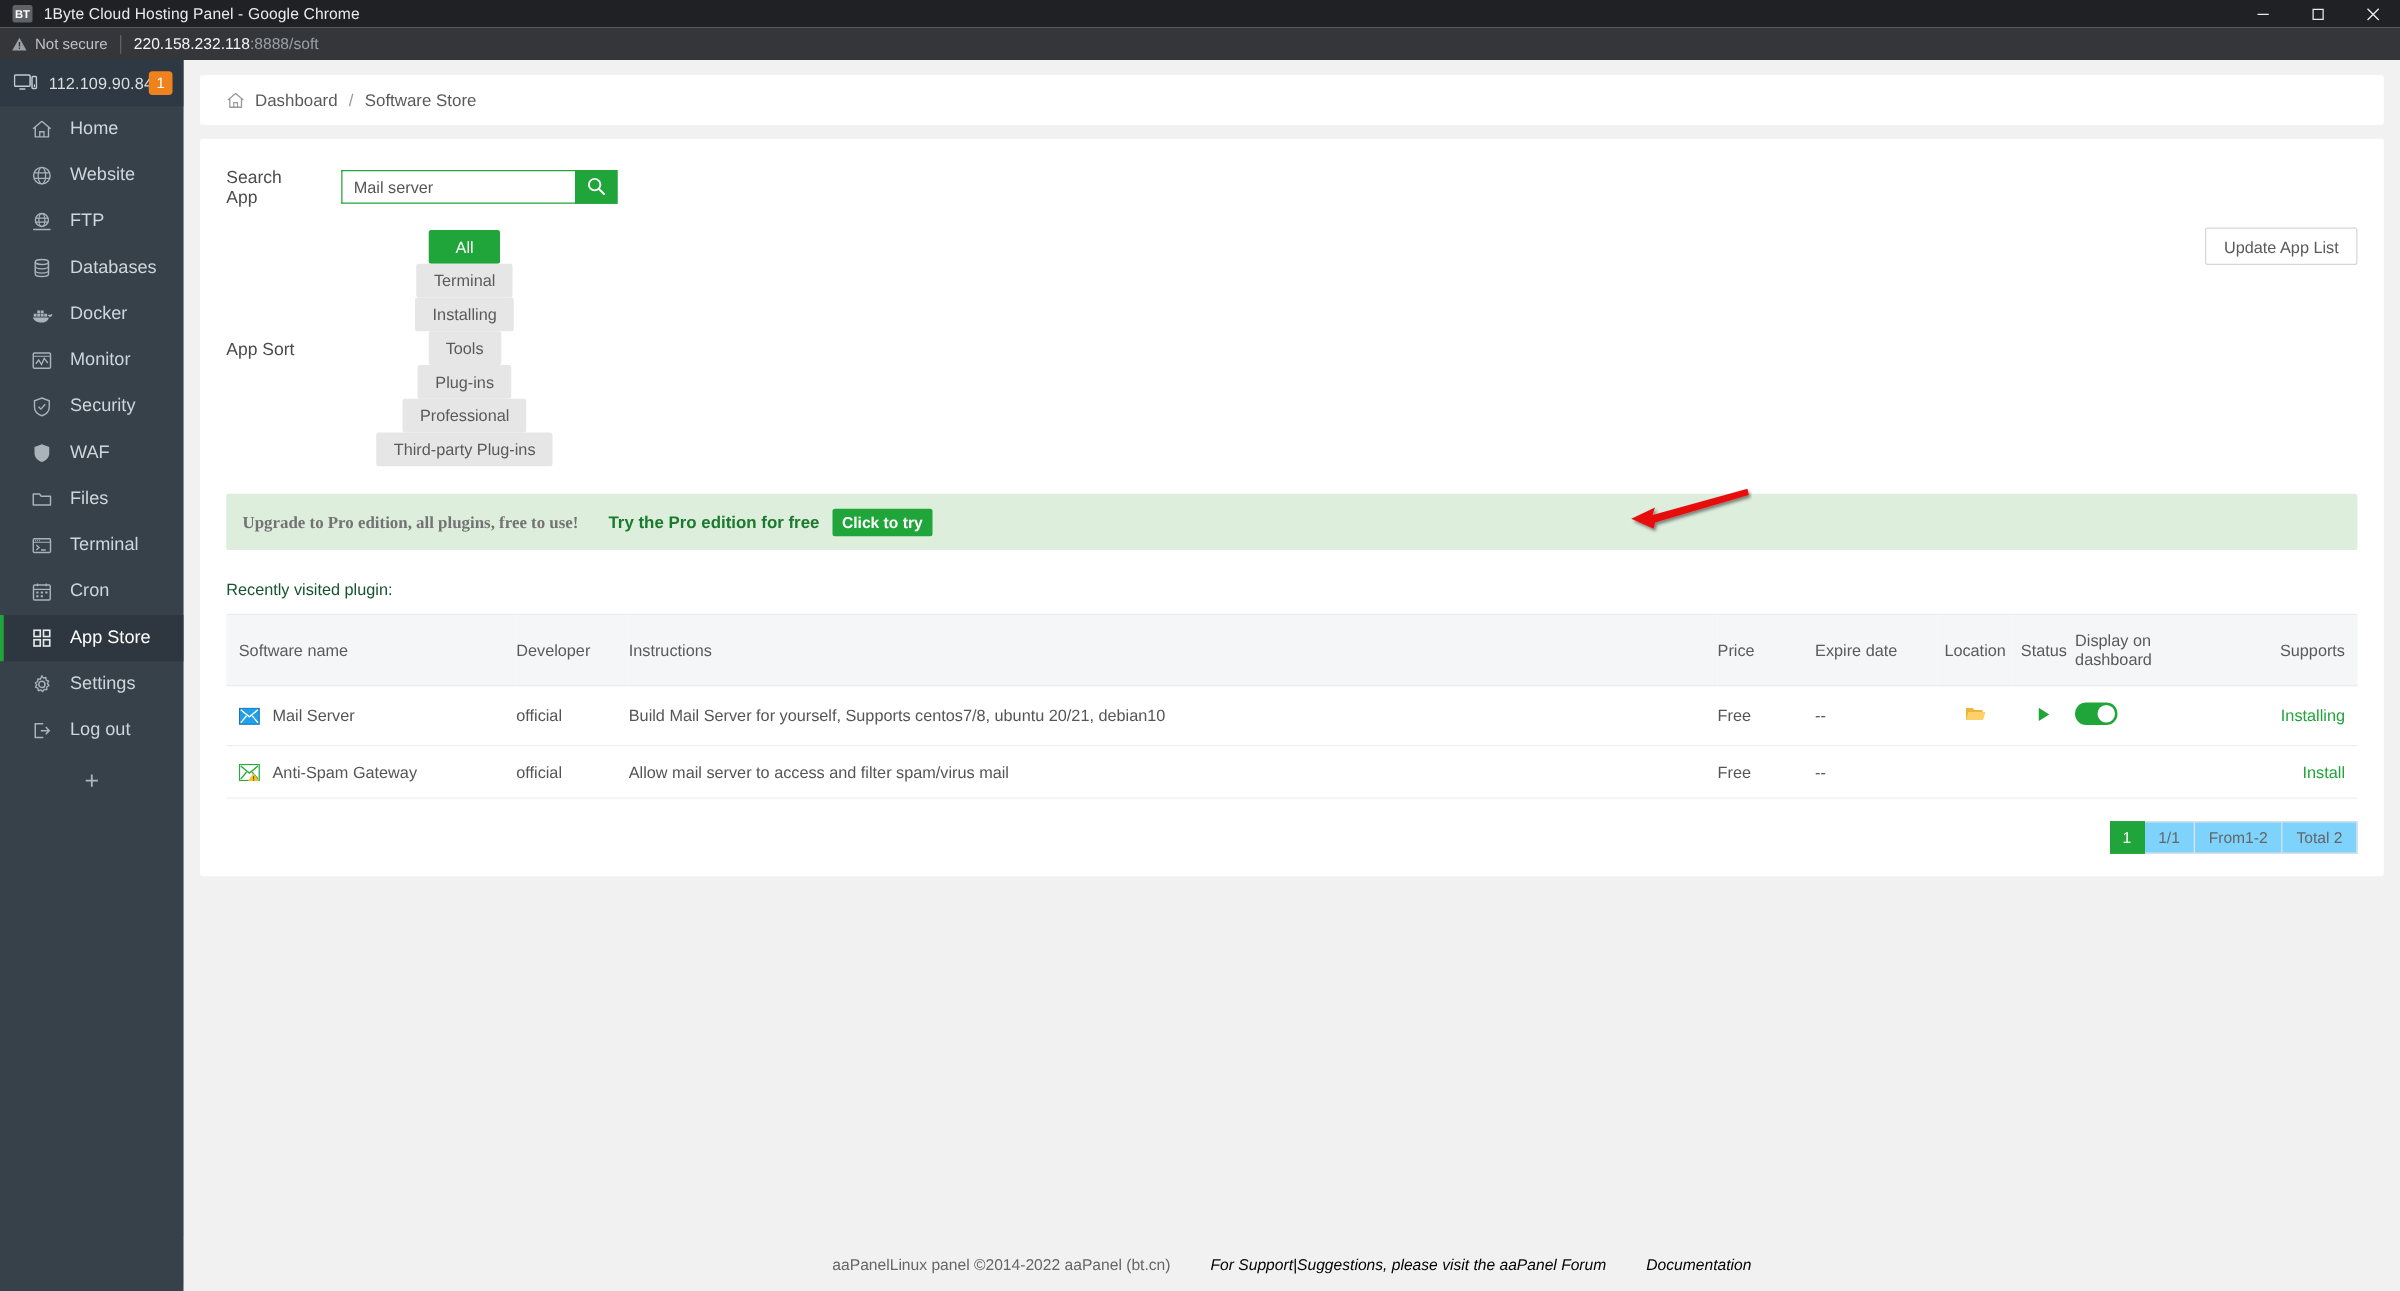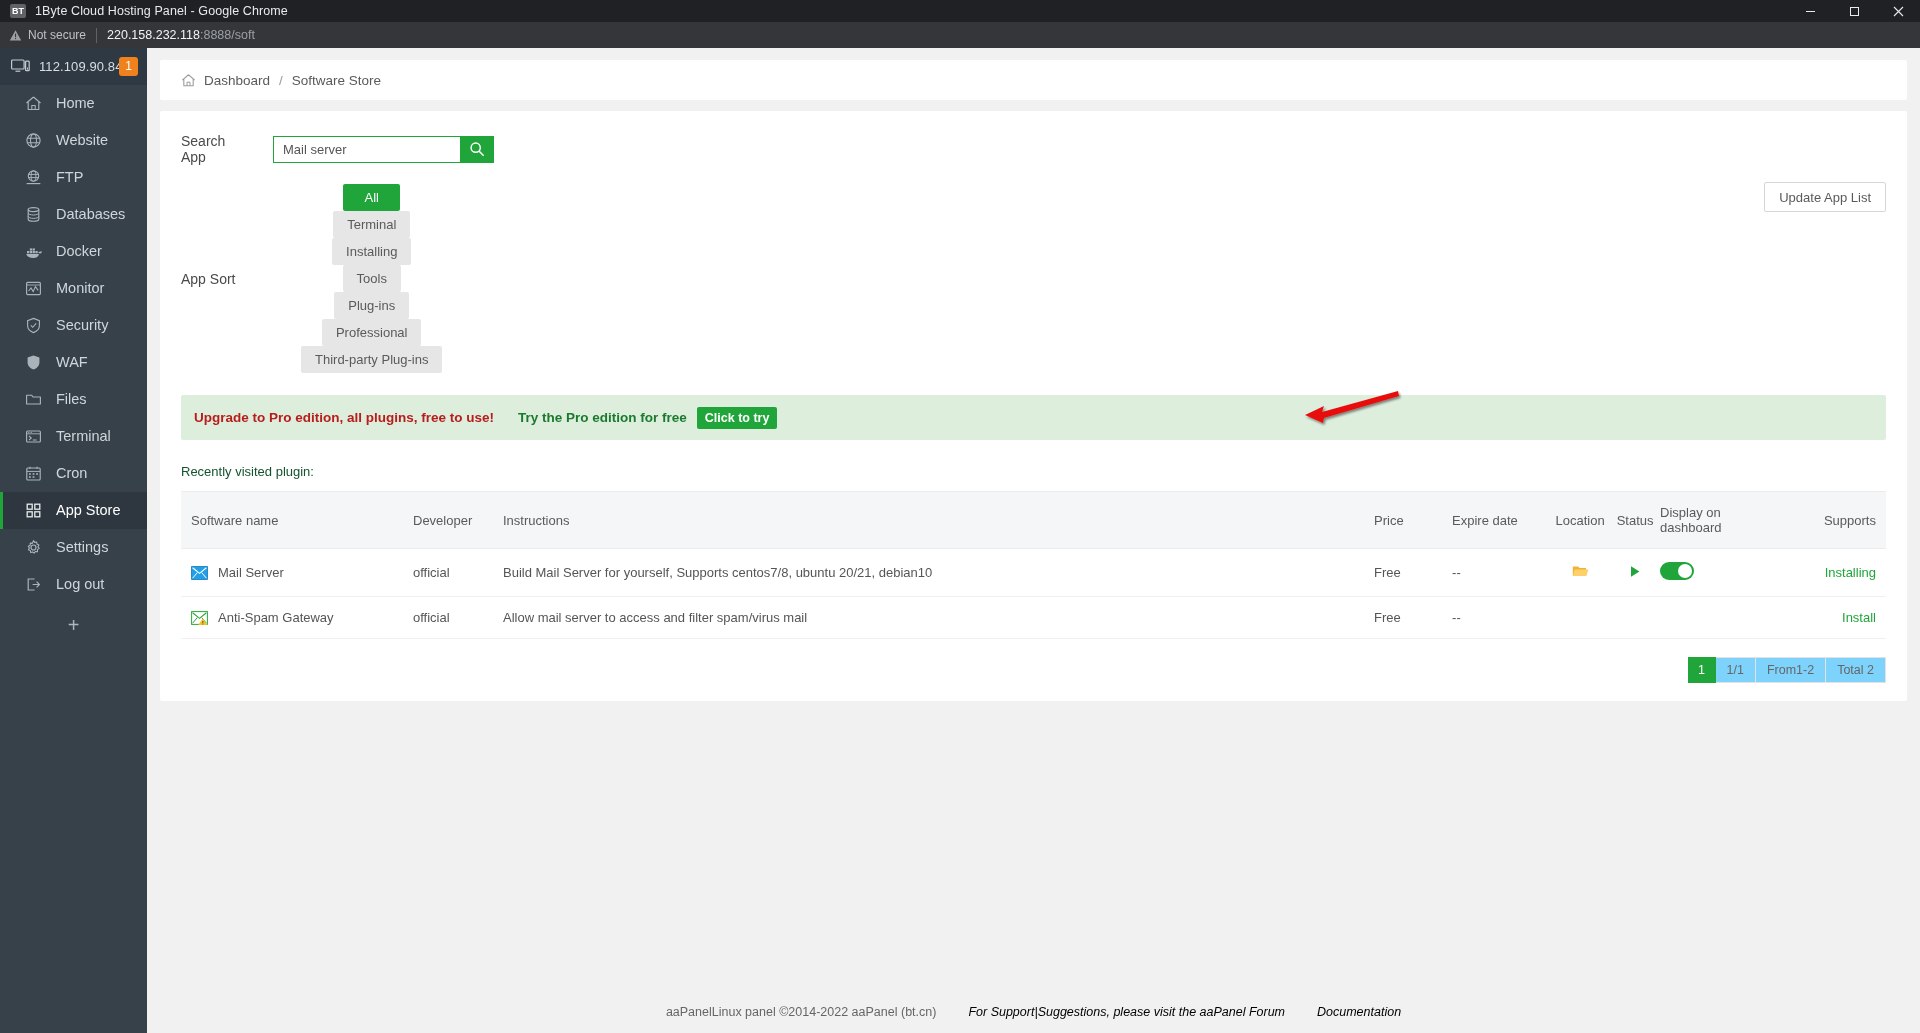--- a/index.html
+++ b/index.html
@@ -125,21 +125,21 @@
     position: absolute; right: 21px; top: 17px; height: 30px; padding: 0 14px;
     border: 1px solid #d6d6d6; background: #fff; color: #5a5a5a; font-size: 13px;
     display: flex; align-items: center; border-radius: 2px; cursor: pointer;
     font-family: "Liberation Sans", sans-serif;
   }
 
   #promo-banner {
     margin: 22px 21px 0 21px; height: 45px; background: #ddeedd;
     display: flex; align-items: center; padding-left: 13px; border-radius: 2px;
   }
-  .promo-strong { font-size: 13.5px; color: #b91c1c; font-weight: bold; }
+  .promo-strong { font-size: 13.5px; color: #737373; font-weight: bold; font-family: Liberation Serif, serif; }
   .promo-sub { font-size: 13.5px; color: #1c7a2e; font-weight: bold; margin-left: 24px; }
   #promo-cta {
     margin-left: 10px; height: 22px; padding: 0 8px; background: #20a53a;
     color: #fff; font-size: 12.5px; display: flex; align-items: center;
     border-radius: 2px; cursor: pointer; font-weight: bold;
   }
 
   #recent-label { margin: 24px 0 0 21px; font-size: 13px; color: #14532d; }
 
   table.store { width: calc(100% - 42px); margin: 12px 21px 0 21px; border-collapse: collapse; }

